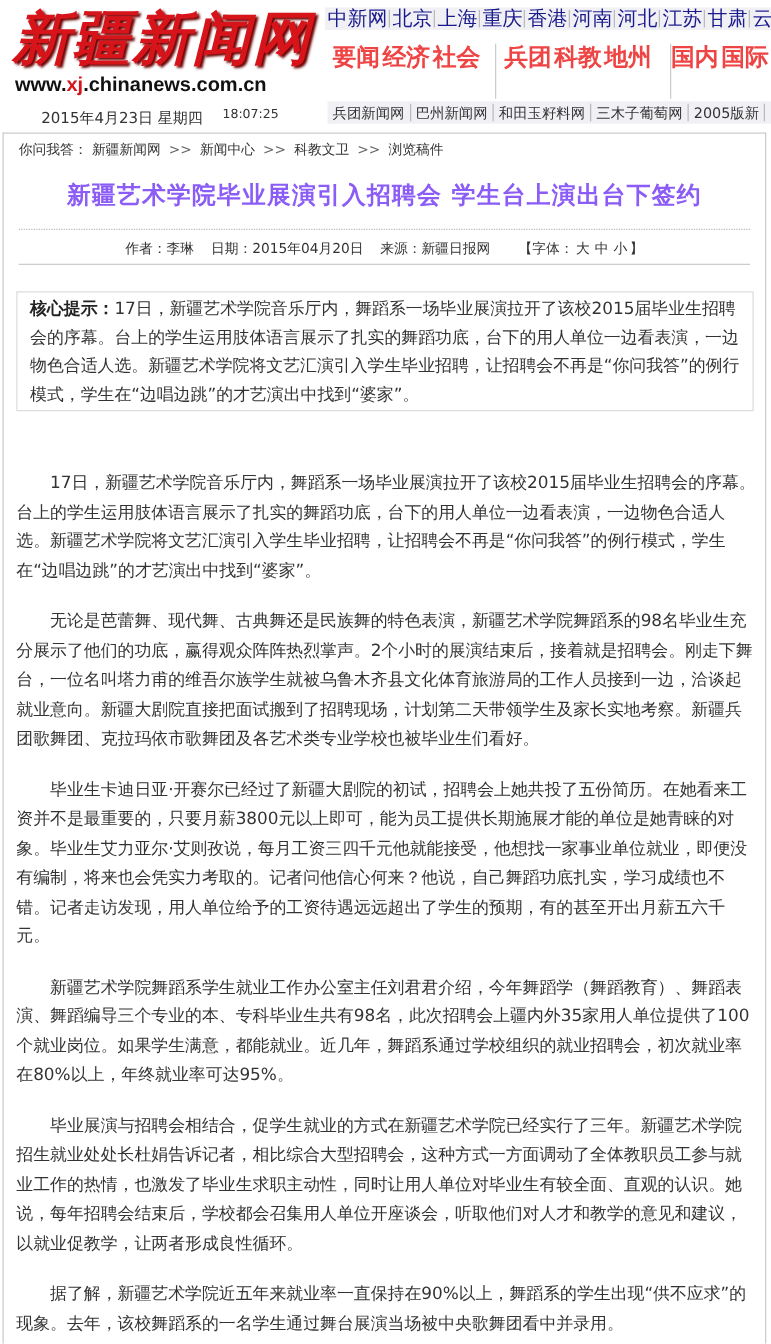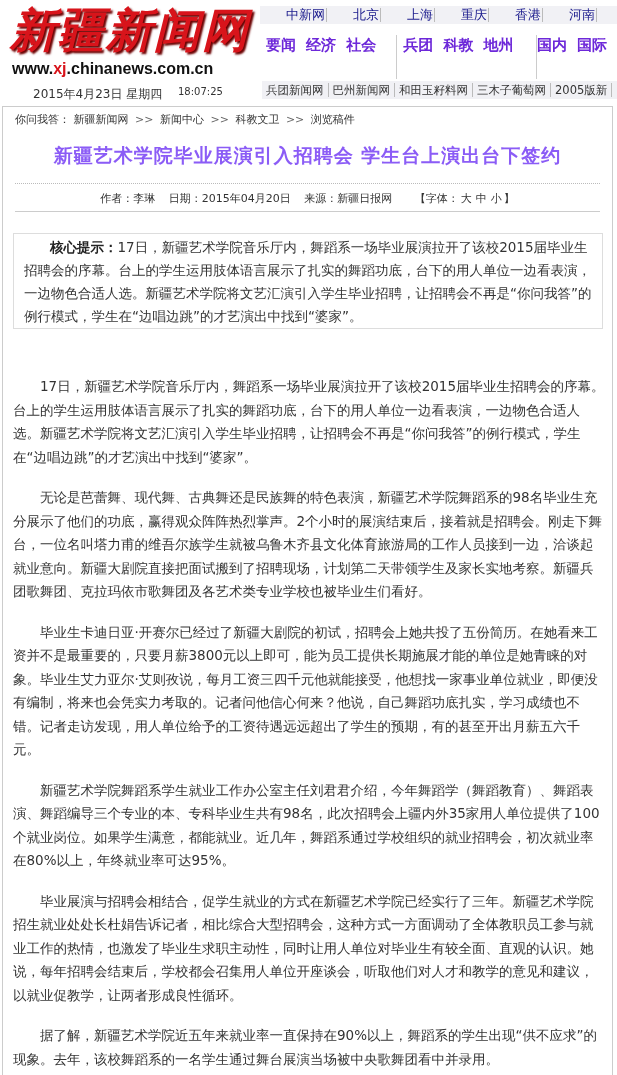--- a/index.html
+++ b/index.html
@@ -8,46 +8,46 @@
 
   
   .logo-area { position:absolute; left:0; top:0; width:260px; height:100px; }
   .logo-text { position:absolute; left:10px; top:4px; font-family:"DejaVu Serif", serif; font-weight:bold; font-size:46px; letter-spacing:2px; color:#d8141b; text-shadow:2px 2px 2px #6b0000; font-style:italic; line-height:52px; white-space:nowrap; }
   .logo-url { position:absolute; left:12px; top:60px; font-family:"Liberation Sans", sans-serif; font-weight:bold; font-size:16px; color:#111; white-space:nowrap; }
   .logo-url .xj { color:#d8141b; }
   .header-date { position:absolute; left:33px; top:86px; font-size:12px; color:#333; white-space:nowrap; }
   .header-time { position:absolute; left:178px; top:86px; font-size:10px; color:#333; white-space:nowrap; }
 
   .city-bar { position:absolute; left:260px; top:6px; width:357px; height:18px; background:#f1f1f5; display:flex; align-items:center; overflow:hidden; white-space:nowrap; }
-  .city-bar a { font-size:13px; color:#1a1a8c; padding:0 1px 0 2px; border-right:1px solid #bbb; line-height:14px;margin-left:24px; }
+  .city-bar a { font-size:16px; color:#1a1a8c; padding:0 1px 0 2px; border-right:1px solid #bbb; line-height:14px; }
 
   .nav-grid { position:absolute; left:266px; top:34px; width:351px; height:46px; overflow:hidden; white-space:nowrap; }
   .nav-row { height:23px; display:flex; align-items:center; }
-  .nav-row a { font-family:Liberation Sans, sans-serif; font-weight:bold; font-size:15px; color:#6d28d9; width:42px; display:inline-block; }
+  .nav-row a { font-family:Liberation Sans, sans-serif; font-weight:bold; font-size:19px; color:#ef4444; width:42px; display:inline-block; }
   .nav-sep { width:1px; height:44px; background:#ccc; position:absolute; top:1px; }
 
   .site-bar { position:absolute; left:262px; top:81px; width:355px; height:18px; background:#f1f1f5; display:flex; align-items:center; overflow:hidden; white-space:nowrap; }
   .site-bar a { font-size:11.5px; color:#333; padding:0 4px; border-right:1px solid #bbb; line-height:14px; }
 
   
   .content { position:absolute; left:2px; top:106px; width:611px; height:969px; border:1px solid #ccc; border-bottom:none; box-sizing:border-box; }
 
   .breadcrumb { position:absolute; left:12px; top:5px; font-size:11px; color:#333; white-space:nowrap; }
   .breadcrumb .sep { margin:0 3px; color:#666; }
 
   .title { position:absolute; left:0; width:100%; top:36px; text-align:center; font-family:"DejaVu Serif", serif; font-size:19px; font-weight:bold; color:#8b5cf6; letter-spacing:1px; white-space:nowrap; }
   .title-rule { position:absolute; left:12px; right:12px; top:76px; border-top:1px dotted #bbb; }
 
   .meta { position:absolute; left:0; width:100%; top:84px; text-align:center; font-size:11px; color:#333; white-space:nowrap; }
   .meta .item { margin:0 5px; }
   .meta .fs a { color:#333; margin:0 2px; }
   .meta-rule { position:absolute; left:12px; right:12px; top:104px; border-top:1px solid #ccc; }
 
   .summary { position:absolute; left:10px; top:126px; width:590px; height:96px; border:1px solid #ddd; box-sizing:border-box; padding:2px 10px 0 10px; font-size:13.5px; line-height:23px; color:#333; }
-  .summary .label { font-weight:bold; color:#222; margin-left:26px; }
+  .summary .label { font-weight:bold; color:#222; }
 
   .body { position:absolute; left:10px; top:268px; width:592px; font-size:13.5px; line-height:23.5px; color:#333; }
   .body p { margin:0 0 17px 0; text-indent:2em; }
 </style>
 </head>
 <body>
 
 <div class="logo-area">
   <div class="logo-text">新疆新闻网</div>
   <div class="logo-url"><span>www.</span><span class="xj">xj</span><span>.chinanews.com.cn</span></div>

